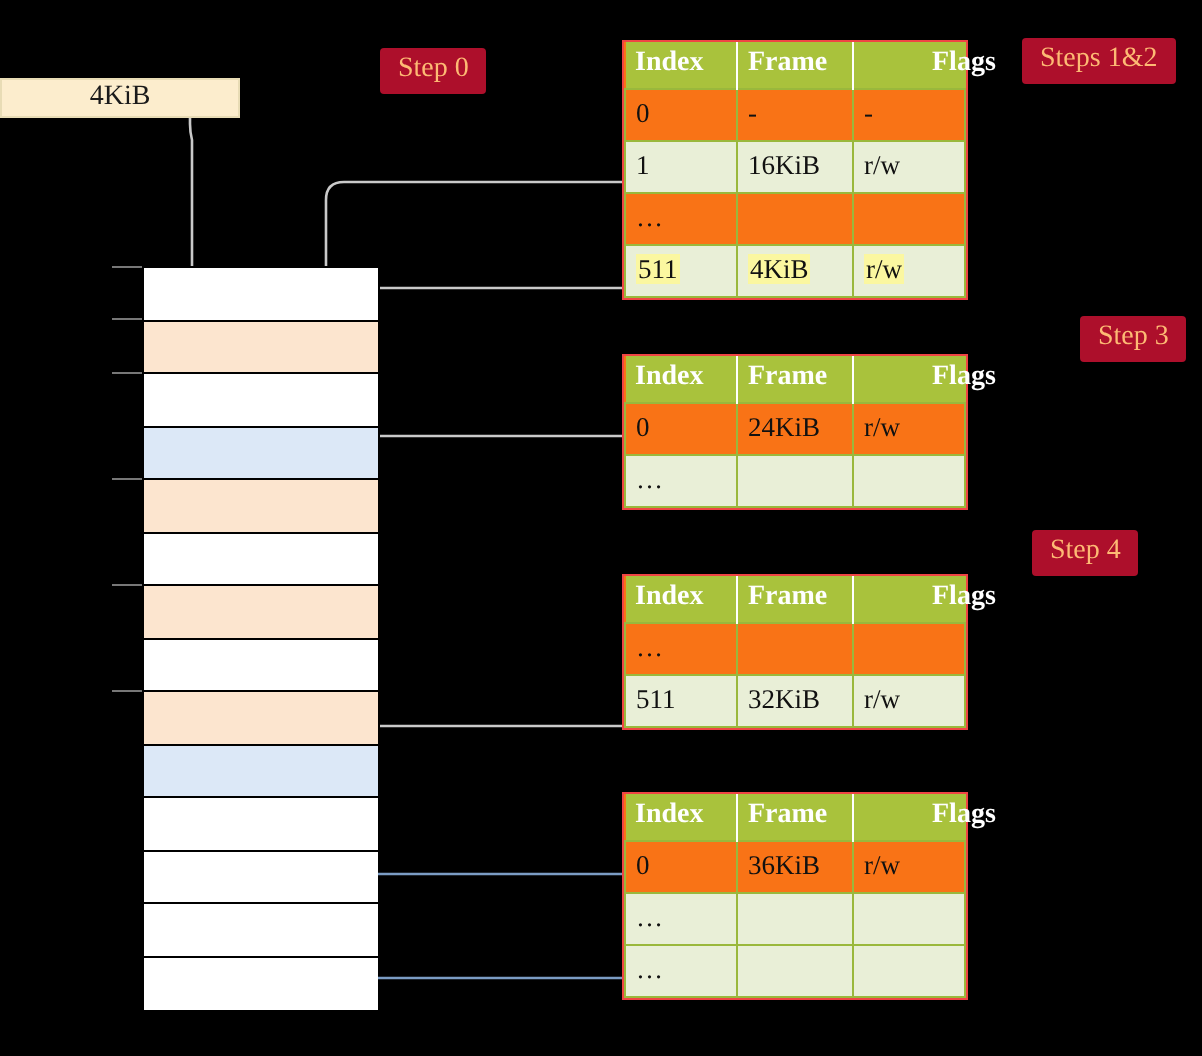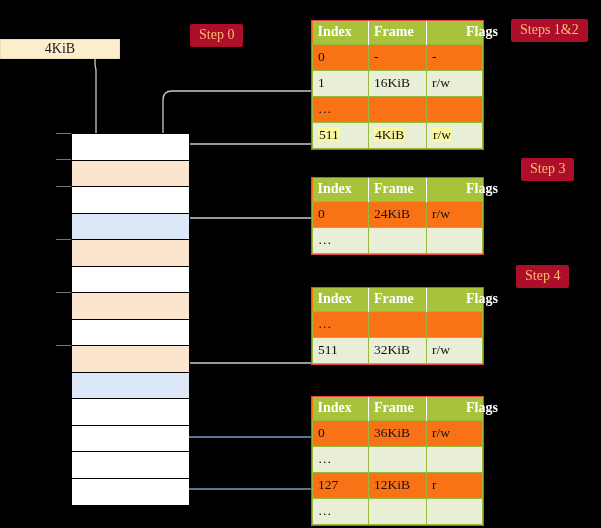--- a/index.html
+++ b/index.html
@@ -90,21 +90,21 @@
       </g>
   </svg>
 
   <div class="kib-label">
     <span>4KiB</span>
   </div>
 
   <div id="badges">
       <div class="badge" style="left: 190px; top: 24px;">Step 0</div>
       <div class="badge" style="left: 511px; top: 19px;">Steps 1&amp;2</div>
-      <div class="badge" style="left: 521px; top: 158px;">Step 3</div>
+      <div class="badge" style="left: 540px; top: 158px;">Step 3</div>
       <div class="badge" style="left: 516px; top: 265px; text-align: center;">Step 4</div>
     </div>
 
   <div id="mem-ticks">
       <div class="tick" style="top: 133px;"></div>
       <div class="tick" style="top: 159px;"></div>
       <div class="tick" style="top: 186px;"></div>
       <div class="tick" style="top: 239px;"></div>
       <div class="tick" style="top: 292px;"></div>
       <div class="tick" style="top: 345px;"></div>
@@ -239,25 +239,20 @@
             <tr>
               <td>0</td>
               <td>36KiB</td>
               <td>r/w</td>
             </tr>
             <tr class="alt">
               <td><span class="dots">…</span></td>
               <td></td>
               <td></td>
             </tr>
-            <tr>
-              <td>127</td>
-              <td>12KiB</td>
-              <td>r</td>
-            </tr>
             <tr class="alt">
               <td><span class="dots">…</span></td>
               <td></td>
               <td></td>
             </tr>
           </tbody>
         </table>
       </div>
     </div>
 

